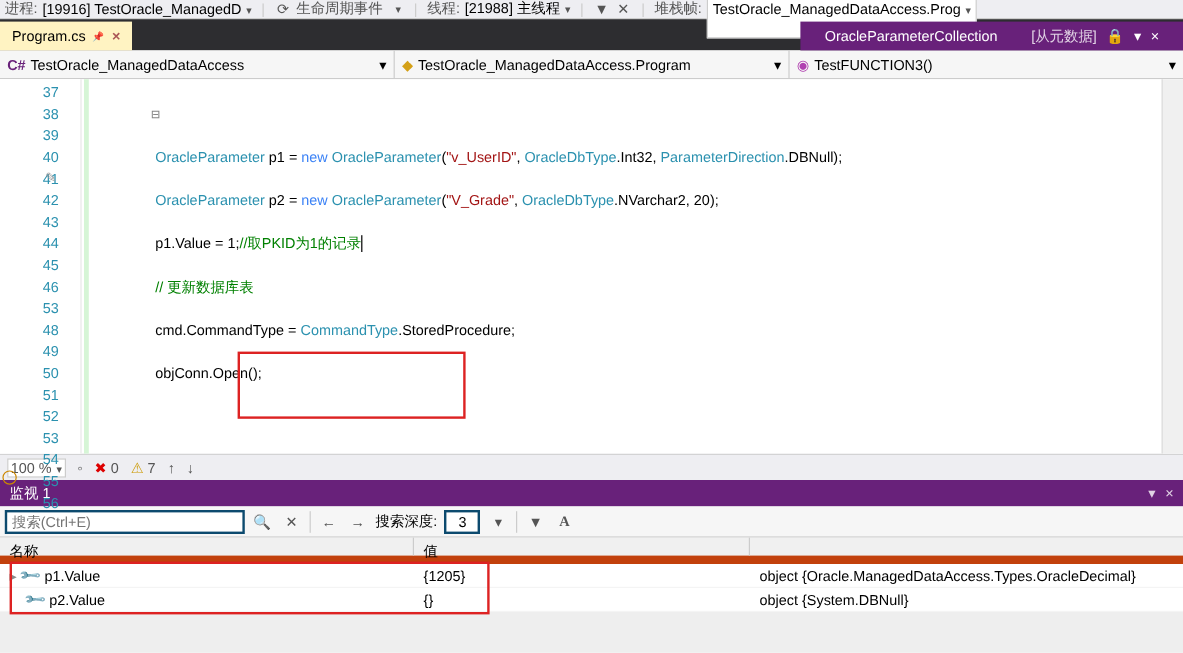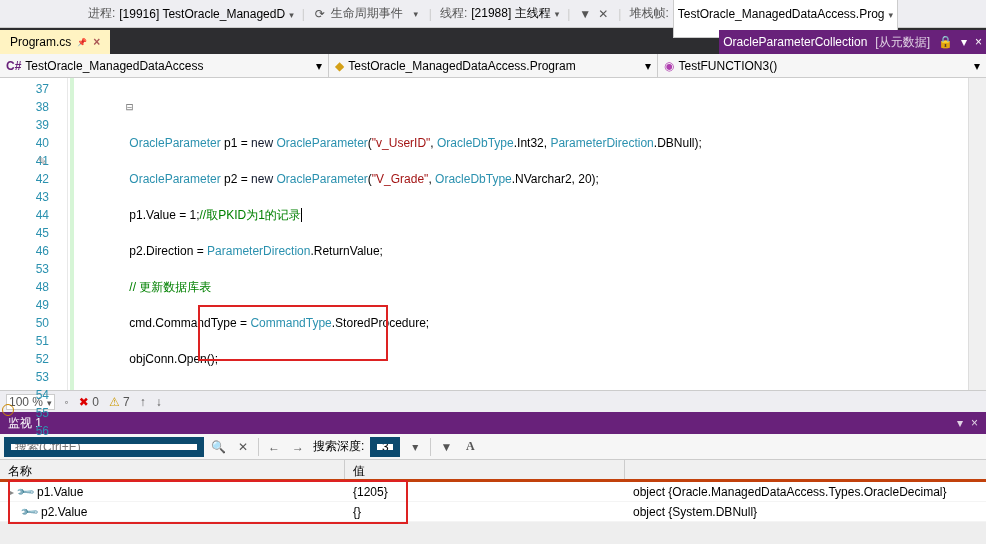--- a/index.html
+++ b/index.html
@@ -1,56 +1,56 @@
 <!DOCTYPE html>
 <html><head>
 <meta charset="utf-8">
 <style>
 * { margin:0; padding:0; box-sizing:border-box; font-family:"Microsoft YaHei","Segoe UI",sans-serif; font-size:12px; }
 body { background:#eee; width:986px; height:544px; overflow:hidden; color:#000; }
 .row { display:flex; align-items:center; }
-.toolbar1 { height:28px; background:#eeeef2; border-bottom:1px solid #ccc; padding:0 4px; gap:4px;justify-content:center; }
+.toolbar1 { height:16px; background:#eeeef2; border-bottom:1px solid #ccc; padding:0 4px; gap:4px; }
 .toolbar1 .lbl { color:#555; }
 .toolbar1 .val { color:#000; }
 .toolbar1 .sep { color:#ccc; margin:0 4px; }
 .toolbar1 .ico { width:14px; height:14px; display:inline-flex; align-items:center; justify-content:center; color:#555; }
 .tabs { height:26px; background:#2d2d30; display:flex; align-items:flex-end; }
 .tab { height:24px; padding:0 10px; display:flex; align-items:center; gap:6px; color:#ddd; background:#2d2d30; cursor:pointer; }
 .tab.active { background:#fff3c2; color:#000; }
 .tab.active .close { color:#a55; font-weight:bold; }
 .tab .dot { font-size:8px; }
-.tab-right { margin-left:auto; height:24px; background:#68217a; color:#fff; padding:0 4px; display:flex; align-items:center; gap:8px; font-size:11px; }
-.tab-right .meta { opacity:.8; }
+.tab-right { margin-left:auto; height:24px; background:#68217a; color:#fff; padding:0 20px; display:flex; align-items:center; gap:8px; font-size:11px; }
+.tab-right .meta { opacity:.8;margin-left:20px; }
 .navbar { height:24px; background:#f6f6f6; border-bottom:1px solid #ccc; display:flex; }
 .navbar .cell { flex:1; display:flex; align-items:center; padding:0 6px; border-right:1px solid #ccc; gap:4px; }
 .navbar .cell:last-child { border-right:none; }
 .editor { height:312px; background:#fff; display:flex; position:relative; }
 .gutter { width:68px; background:#fff; border-right:1px solid #e8e8e8; text-align:right; padding-right:18px; color:#2b91af; font-family:Consolas,monospace; font-size:13px; line-height:18px; padding-top:2px; position:relative;}
 .gutter .ln { height:18px; }
 .gutter .pencil { position:absolute; right:2px; color:#999; font-size:11px; }
 .code { flex:1; font-family:Consolas,monospace; font-size:13px; line-height:18px; padding-top:2px; overflow:hidden; white-space:pre; position:relative;}
 .codeline { height:18px; padding-left:8px; }
 .c-comment { color:#008000; }
 .c-type { color:#2b91af; }
-.c-kw { color:#0f172a; }
+.c-kw { color:#3b82f6; }
 .c-str { color:#a31515; }
 .scroll-v { width:18px; background:#f0f0f0; border-left:1px solid #ddd; }
 .statusbar { height:22px; background:#eeeef2; border-top:1px solid #ccc; display:flex; align-items:center; padding:0 6px; gap:10px; font-size:11px; color:#555;text-align:right;}
 .statusbar .zoom { border:1px solid #ccc; background:#fff; padding:0 2px; }
 .statusbar .err { color:#d00; }
 .statusbar .warn { color:#c90; }
 .statusbar .right { margin-left:auto; display:flex; gap:14px;}
 .watchhdr { height:22px; background:#68217a; color:#fff; display:flex; align-items:center; padding:0 8px; }
 .watchhdr .spacer { flex:1; }
 .watchhdr .icons { display:flex; gap:8px; opacity:.8;}
 .searchbar { height:26px; background:#f6f6f6; border-bottom:1px solid #ccc; display:flex; align-items:center; padding:0 4px; gap:6px; }
-.searchbar input[type=text] { flex:0 0 200px; border:7px solid #0c4a6e; height:20px; padding:0 4px; color:#000000;}
+.searchbar input[type=text] { flex:0 0 200px; border:2px solid #0c4a6e; height:20px; padding:0 4px; color:#000000;}
 .searchbar .ico { width:18px; height:18px; display:inline-flex; align-items:center; justify-content:center; color:#555; border:1px solid transparent;}
 .searchbar .sep { width:1px; height:18px; background:#ccc; }
-.gridhdr { height:22px; background:#f0f0f0; border-bottom:3px solid #c2410c; display:flex; }
+.gridhdr { height:22px; background:#f0f0f0; border-bottom:7px solid #c2410c; display:flex; }
 .gridhdr div { padding:3px 8px; border-right:1px solid #ccc; color:#000;}
 .col-name { width:345px; }
 .col-value { width:280px; }
 .col-type { flex:1; }
 .gridbody { background:#fff; }
 .gridrow { height:20px; display:flex; align-items:center; border-bottom:1px solid #f4f4f4;}
 .gridrow .cell { padding:0 8px; display:flex; align-items:center; gap:4px;}
 .wrench { color:#666; transform:rotate(-45deg); display:inline-block;}
 .redbox { position:absolute; border:2px solid #d22; pointer-events:none; }
 .dropdown-arrow::after { content:"▾"; font-size:9px; color:#555; margin-left:4px; }
@@ -138,21 +138,20 @@
       <div class="ln">53</div>
       <div class="ln">54</div>
       <div class="ln">55</div>
       <div class="ln">56</div>
   </div>
   <div class="code">
 <div class="codeline">               <span class="collapse">⊟</span></div>
 <div class="codeline">                <span class="c-type">OracleParameter</span><span> p1 = </span><span class="c-kw">new </span><span class="c-type">OracleParameter</span><span>(</span><span class="c-str">"v_UserID"</span><span>, </span><span class="c-type">OracleDbType</span><span>.Int32, </span><span class="c-type">ParameterDirection</span><span>.DBNull);</span></div>
 <div class="codeline">                <span class="c-type">OracleParameter</span><span> p2 = </span><span class="c-kw">new </span><span class="c-type">OracleParameter</span><span>(</span><span class="c-str">"V_Grade"</span><span>, </span><span class="c-type">OracleDbType</span><span>.NVarchar2, 20);</span></div>
 <div class="codeline">                <span>p1.Value = 1;</span><span class="c-comment">//取PKID为1的记录</span><span style="border-left:1px solid #000;height:14px;"></span></div>
-<div class="codeline">                <span>p2.Direction = </span><span class="c-type">ParameterDirection</span><span>.ReturnValue;</span></div>
 <div class="codeline">                <span class="c-comment">// 更新数据库表</span></div>
 <div class="codeline">                <span>cmd.CommandType = </span><span class="c-type">CommandType</span><span>.StoredProcedure;</span></div>
 <div class="codeline">                <span>objConn.Open();</span></div>
 
 
 
 
 
 
 

